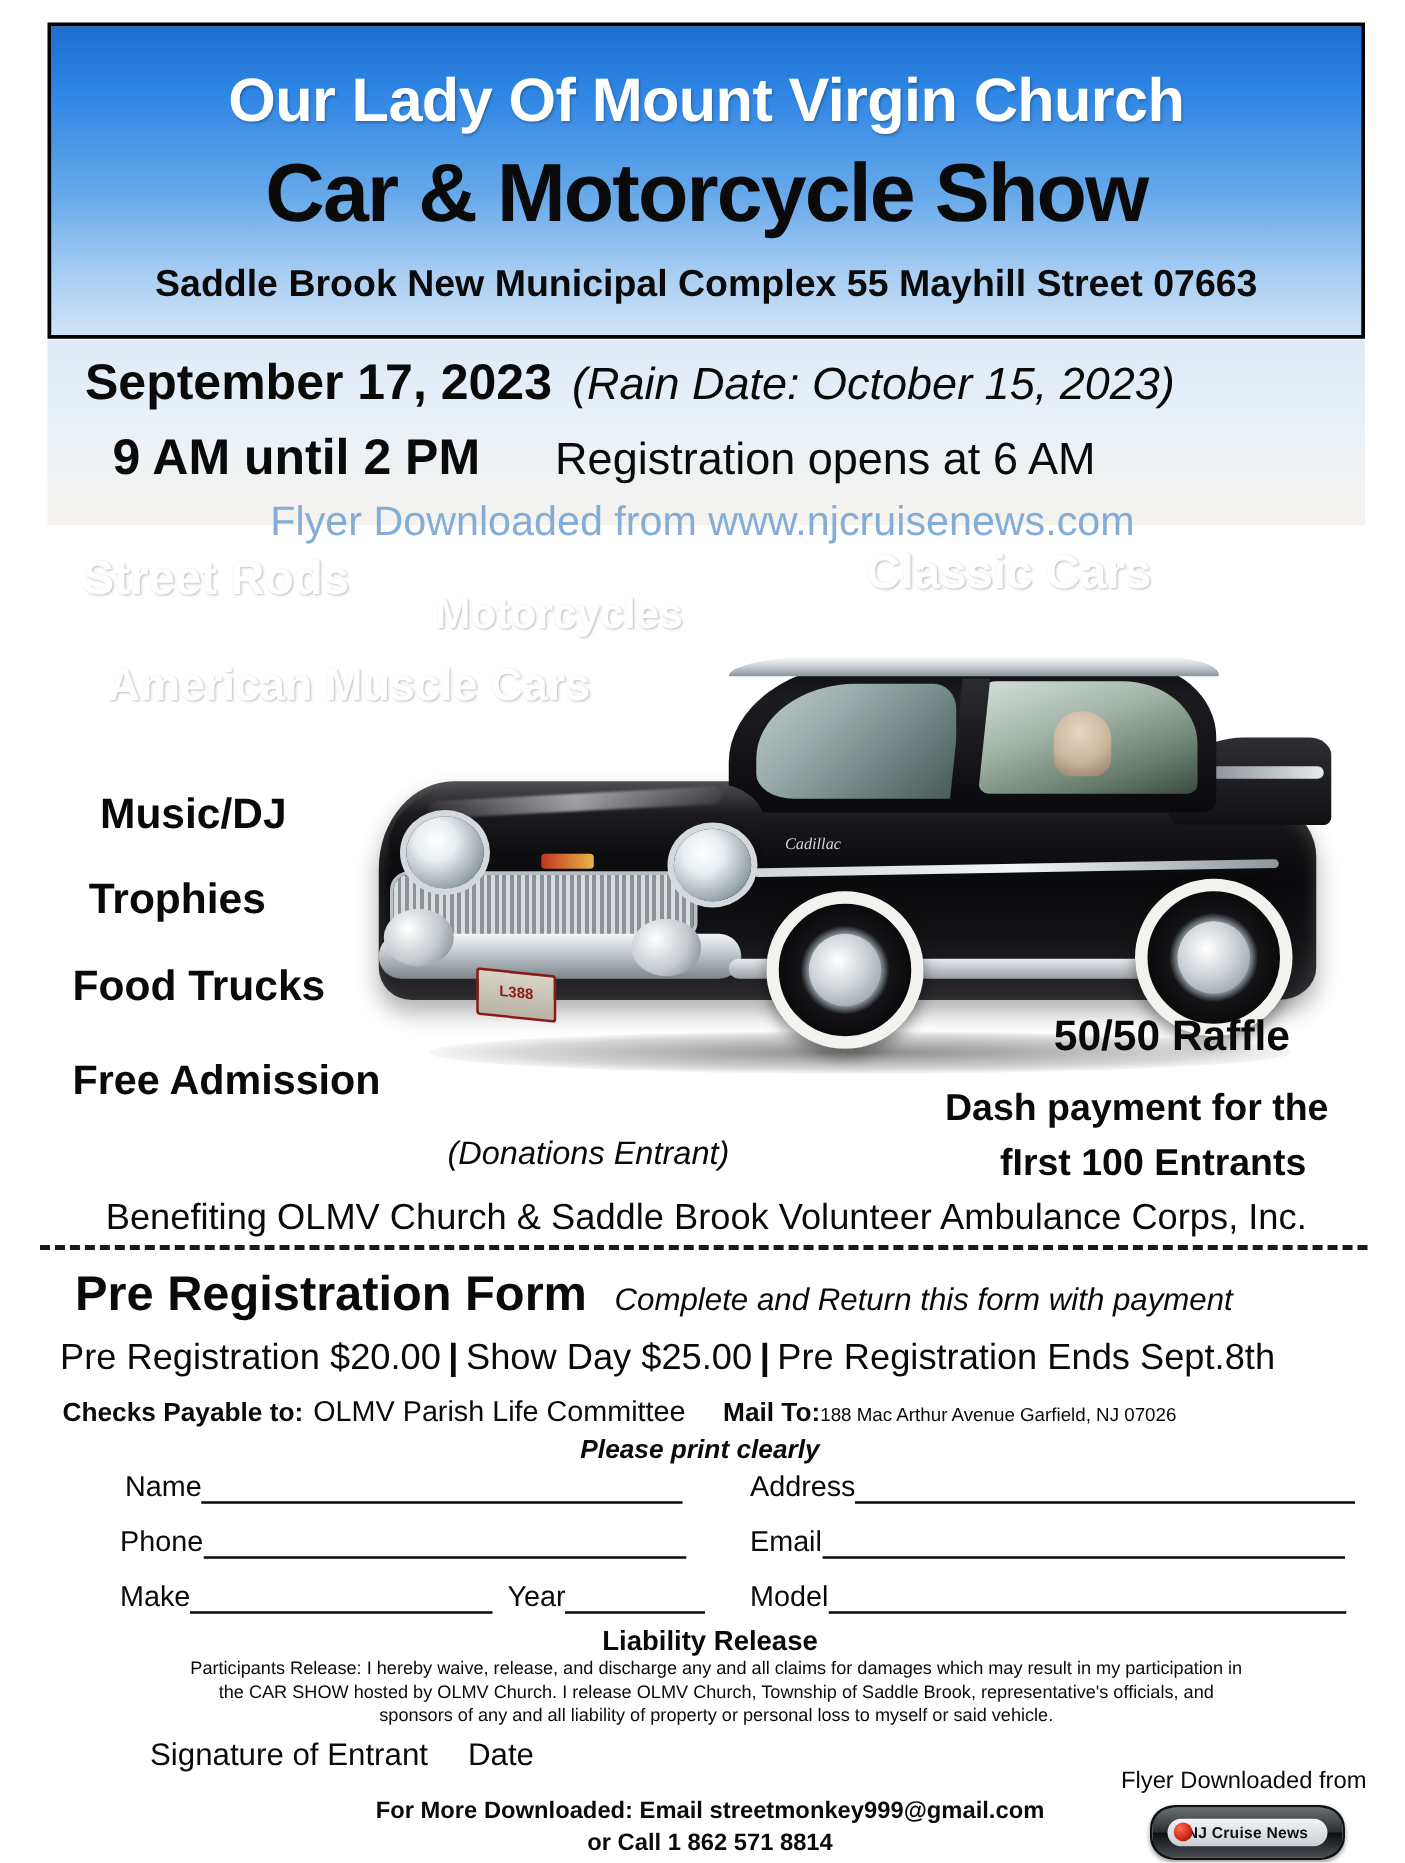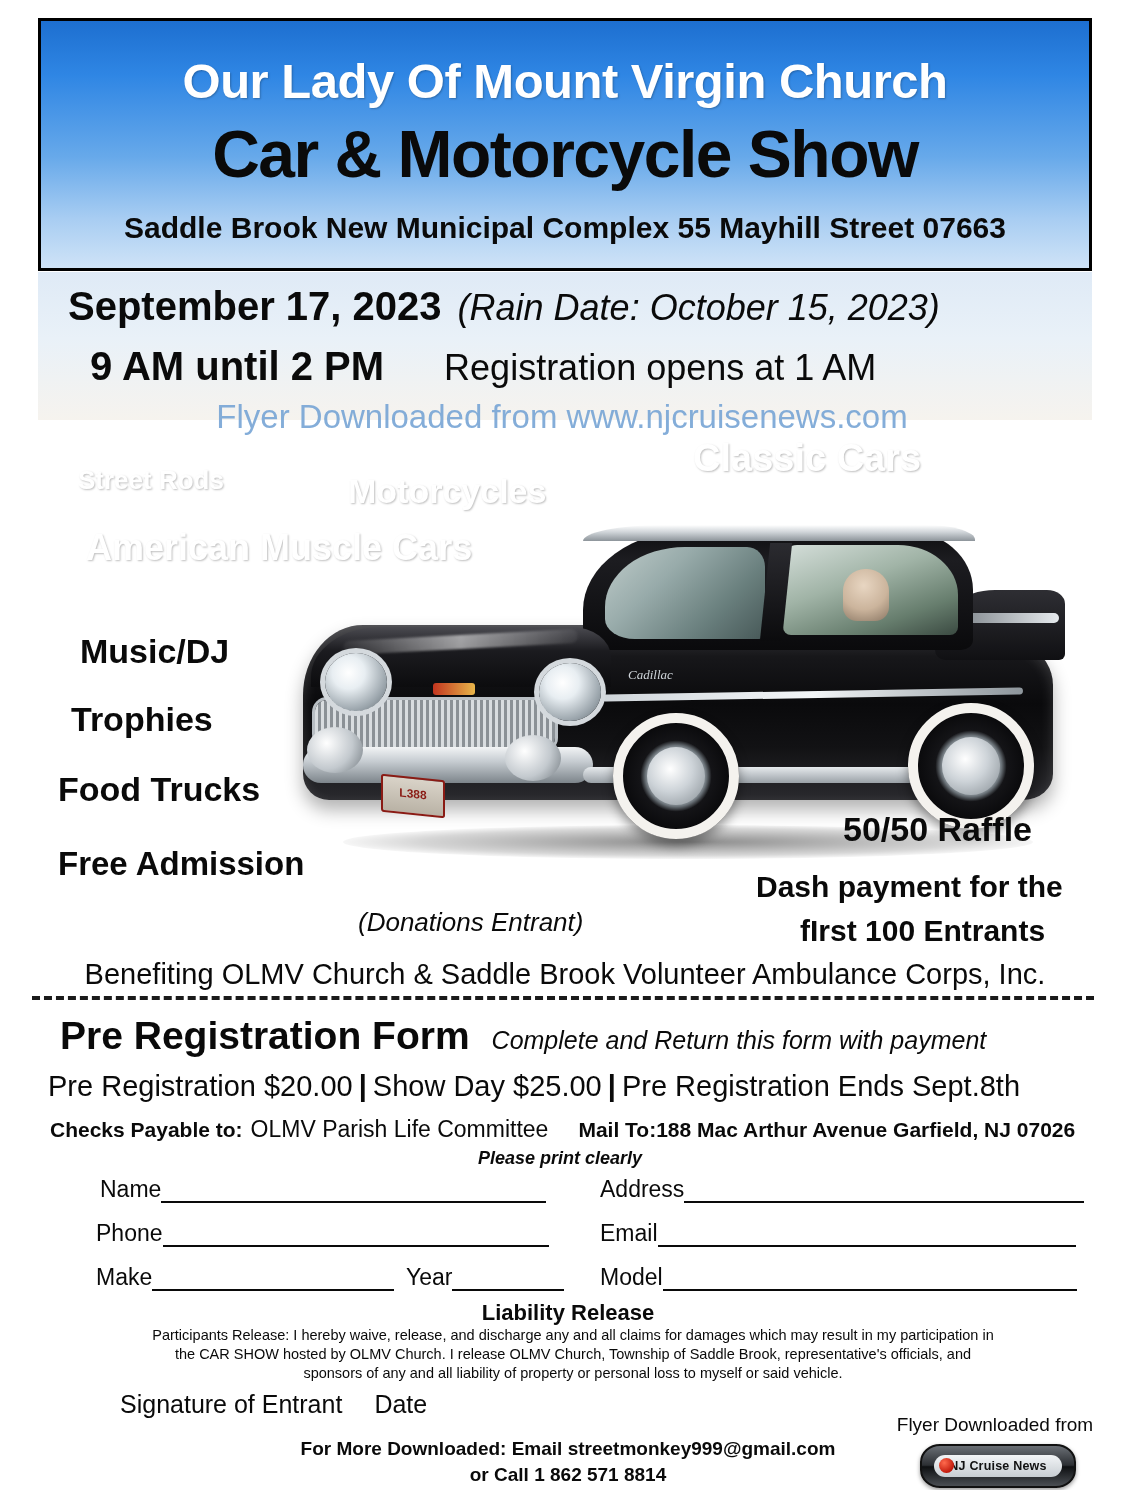--- a/index.html
+++ b/index.html
@@ -150,21 +150,21 @@
     font-weight: bold;
     white-space: nowrap;
     z-index: 20;
   }
   .feat-white {
     color: #ffffff;
     text-shadow: 1px 1px 2px rgba(0,0,0,0.25);
   }
   .feat-black { color: #0a0a0a; }
 
-  .f-streetrods   { left: 40px;  top: 22px;  font-size: 26px; margin-top: 23px; }
+  .f-streetrods   { left: 28px;  top: 22px;  font-size: 38px; }
   .f-motorcycles  { left: 310px; top: 52px;  font-size: 34px; }
   .f-classiccars  { left: 655px; top: 17px;  font-size: 38px; }
   .f-muscle       { left: 48px;  top: 107px; font-size: 36px; }
   .f-music        { left: 42px;  top: 212px; font-size: 34px; }
   .f-trophies     { left: 33px;  top: 280px; font-size: 34px; }
   .f-foodtrucks   { left: 20px;  top: 350px; font-size: 34px; }
   .f-freeadm      { left: 20px;  top: 425px; font-size: 33px; }
   .f-forspec      { left: 40px;  top: 470px; font-size: 33px; }
   .f-donations    { left: 320px; top: 487px; font-size: 26px; font-style: italic; font-weight: normal; color:#0a0a0a; }
   .f-raffle       { left: 805px; top: 390px; font-size: 34px; }
@@ -428,26 +428,26 @@
   .form-row3 {
     position: absolute;
     left: 12px; top: 108px;
     white-space: nowrap;
     font-size: 21px;
     color: #0a0a0a;
   }
   .lbl-checks { font-weight: bold; }
   .val-checks { font-size: 23px; margin-left: 8px; }
   .lbl-mail { font-weight: bold; margin-left: 30px; }
-  .val-mail { font-size: 21px; font-weight: bold; }
+  .val-mail { font-size: 15px; }
   .print-clearly {
     position: absolute;
     left: 0; right: 16px; top: 140px;
     text-align: center;
-    font-size: 18px;
+    font-size: 21px;
     font-style: italic;
     font-weight: bold;
     color: #0a0a0a;
   }
 
   .field {
     position: absolute;
     font-size: 23px;
     color: #0a0a0a;
     white-space: nowrap;
@@ -557,21 +557,21 @@
     <div class="header-title1">Our Lady Of Mount Virgin Church</div>
     <div class="header-title2">Car &amp; Motorcycle Show</div>
     <div class="header-sub">Saddle Brook New Municipal Complex    55 Mayhill Street 07663</div>
   </div>
 
   <div class="date-band">
     <div class="date-line1">
       <span class="date-main">September 17, 2023</span><span class="date-rain">(Rain Date: October 15, 2023)</span>
     </div>
     <div class="date-line2">
-      <span class="date-time">9 AM until 2 PM</span><span class="date-reg">Registration opens at 1 AM</span>
+      <span class="date-time">9 AM until 2 PM</span><span class="date-reg">Registration opens at 6 AM</span>
     </div>
   </div>
 
   <div class="main-panel">
     <div class="main-panel-bg"></div>
 
     <div class="car-wrap">
       <div class="car-shadow"></div>
       <div class="car-body"></div>
       <div class="car-fin"></div>

